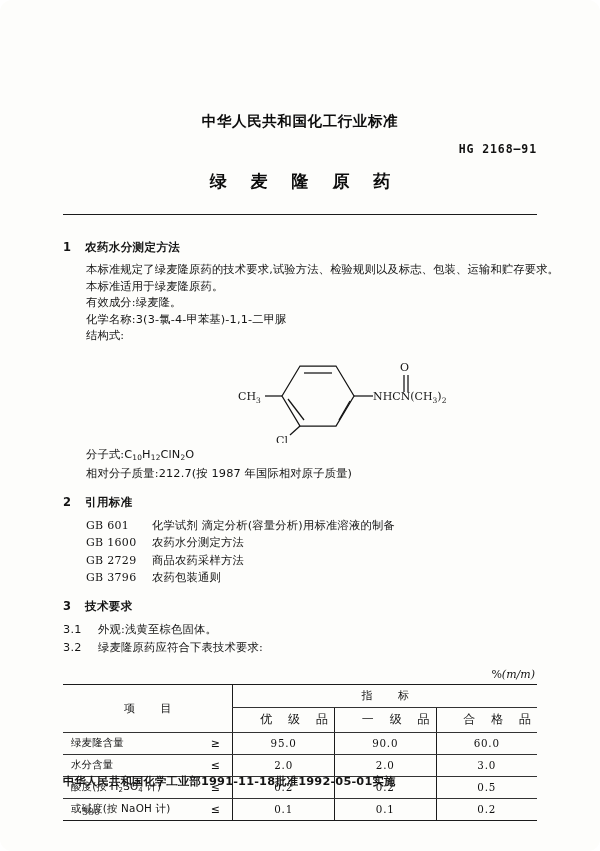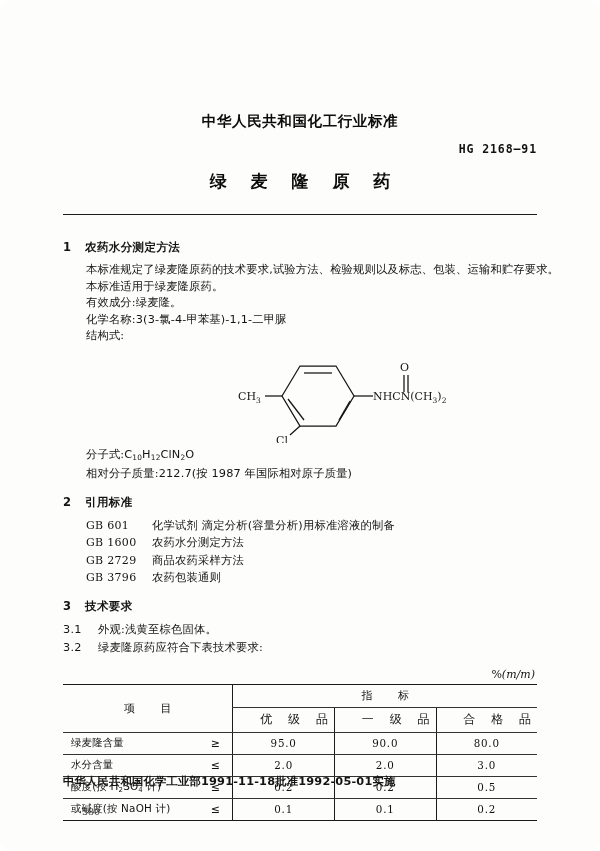--- a/index.html
+++ b/index.html
@@ -322,21 +322,21 @@
         <td class="cell-grade hl vl">优 级 品</td>
         <td class="cell-grade hl vl">一 级 品</td>
         <td class="cell-grade hl vl">合 格 品</td>
       </tr>
 
       <tr>
         <td class="row-name hl">绿麦隆含量</td>
         <td class="row-op hl">≥</td>
         <td class="row-val hl vl">95.0</td>
         <td class="row-val hl vl">90.0</td>
-        <td class="row-val hl vl">80.0</td>
+        <td class="row-val hl vl">60.0</td>
       </tr>
 
       <tr>
         <td class="row-name hl">水分含量</td>
         <td class="row-op hl">≤</td>
         <td class="row-val hl vl">2.0</td>
         <td class="row-val hl vl">2.0</td>
         <td class="row-val hl vl">3.0</td>
       </tr>
 

